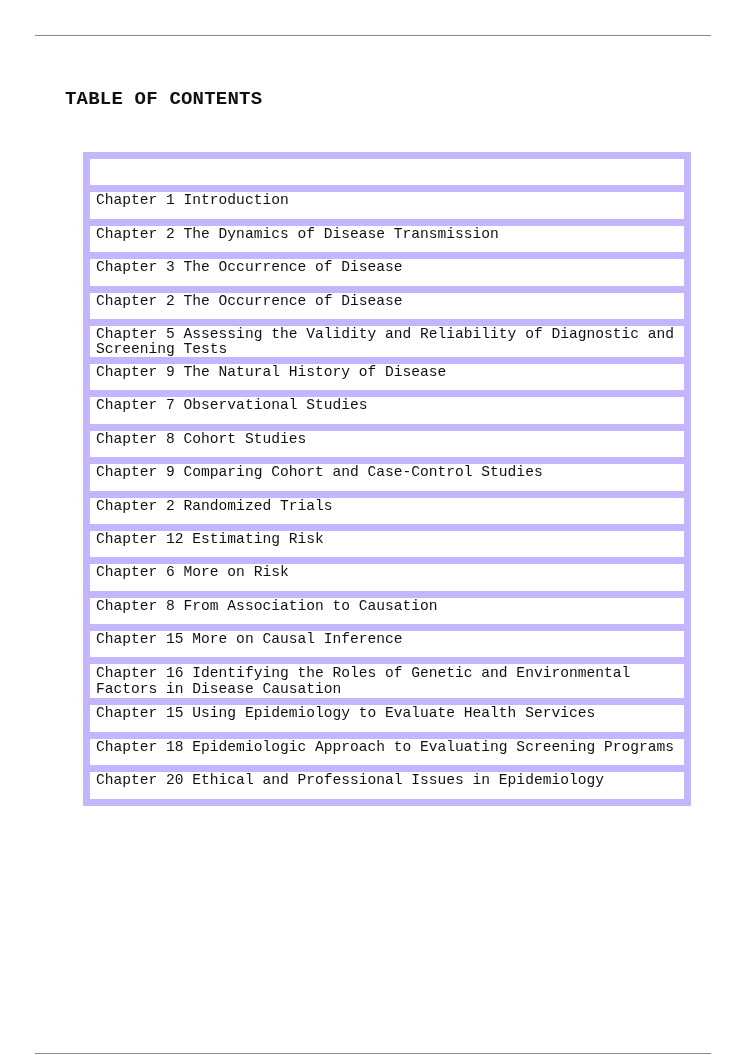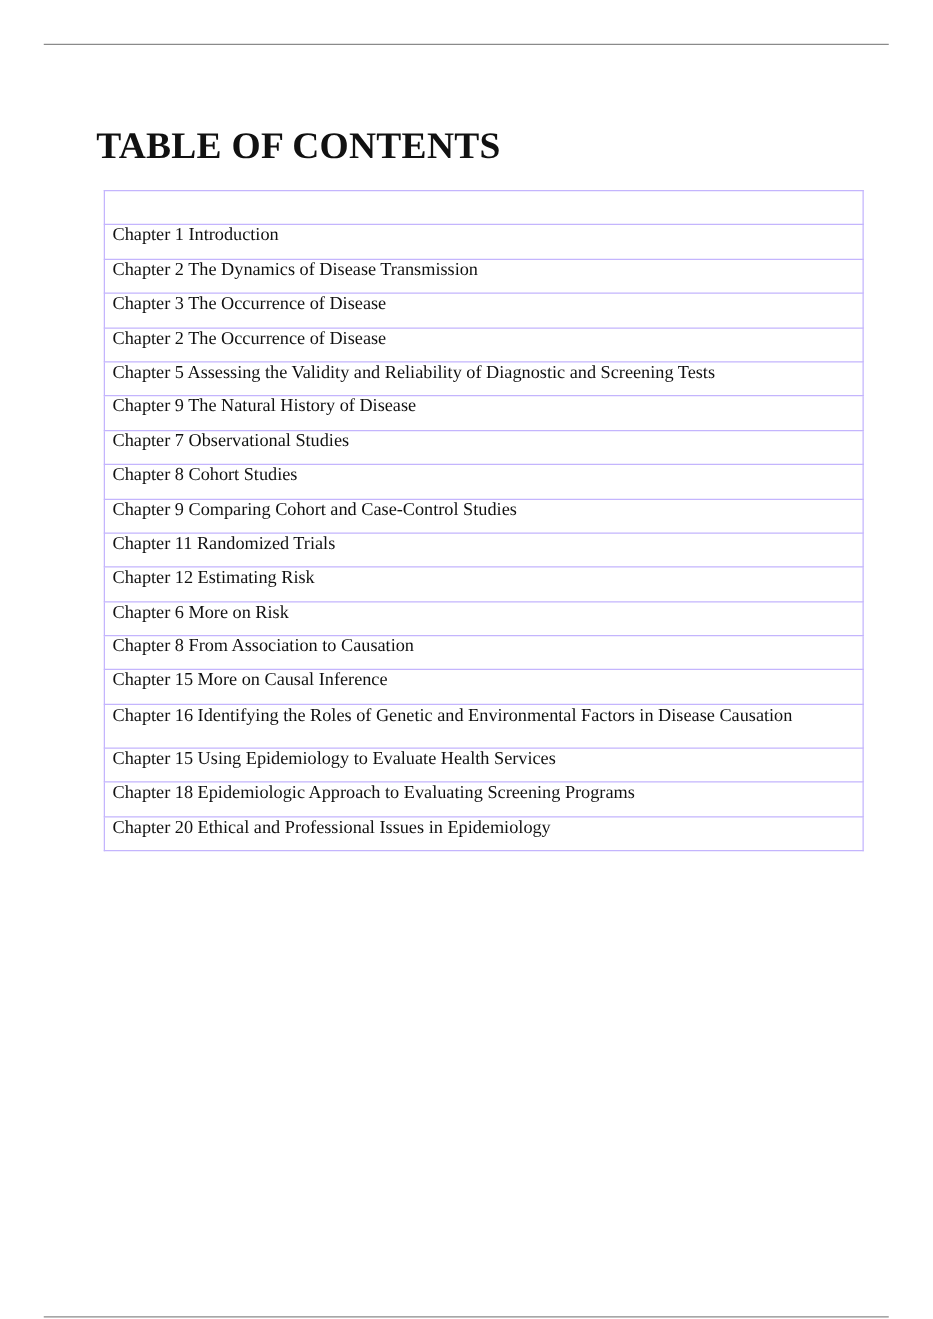--- a/index.html
+++ b/index.html
@@ -1,22 +1,22 @@
 <!DOCTYPE html>
 <html><head>
 <meta charset="utf-8">
 <style>
   html,body{margin:0;padding:0;background:#fff;}
   body{width:746px;height:1055px;position:relative;overflow:hidden;font-family:"DejaVu Serif",serif;color:#111;}
   .rule{position:absolute;left:35px;width:676px;height:1px;background:#8a8a8a;}
   .rule.top{top:35px;}
   .rule.bottom{top:1053px;}
-  h1{position:absolute;left:65px;top:88px;margin:12px;font-family:Liberation Serif, serif;font-weight:900;font-size:30px;letter-spacing:0.2px;color:#111;}
+  h1{position:absolute;left:65px;top:88px;margin:0;font-family:Liberation Mono, monospace;font-weight:900;font-size:19px;letter-spacing:0.2px;color:#111;}
   table{position:absolute;left:83px;top:152px;width:608px;border-collapse:collapse;}
-  td{border:1px solid #c4b5fd;padding:0 6px;font-family:Liberation Serif, serif;font-size:14.6px;line-height:15px;height:25.4px;vertical-align:top;padding-top:1px;margin-top:17px;}
+  td{border:7px solid #c4b5fd;padding:0 6px;font-family:Liberation Mono, monospace;font-size:14.6px;line-height:15px;height:25.4px;vertical-align:top;padding-top:1px;margin-top:17px;}
   tr.head td{height:25.4px;}
   tr.tall td{height:33px;line-height:16px;}
 </style>
 </head>
 <body>
 
 <div class="rule top"></div>
 
 <h1>TABLE OF CONTENTS</h1>
 
@@ -46,21 +46,21 @@
       <tr>
         <td>Chapter 7 Observational Studies</td>
       </tr>
       <tr>
         <td>Chapter 8 Cohort Studies</td>
       </tr>
       <tr>
         <td>Chapter 9 Comparing Cohort and Case-Control Studies</td>
       </tr>
       <tr>
-        <td>Chapter 11 Randomized Trials</td>
+        <td>Chapter 2 Randomized Trials</td>
       </tr>
       <tr>
         <td>Chapter 12 Estimating Risk</td>
       </tr>
       <tr>
         <td>Chapter 6 More on Risk</td>
       </tr>
       <tr>
         <td>Chapter 8 From Association to Causation</td>
       </tr>

